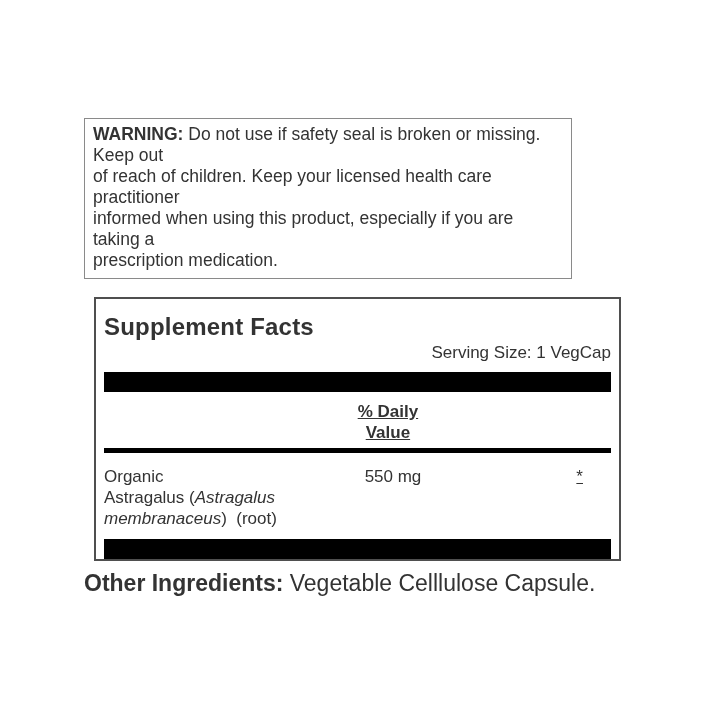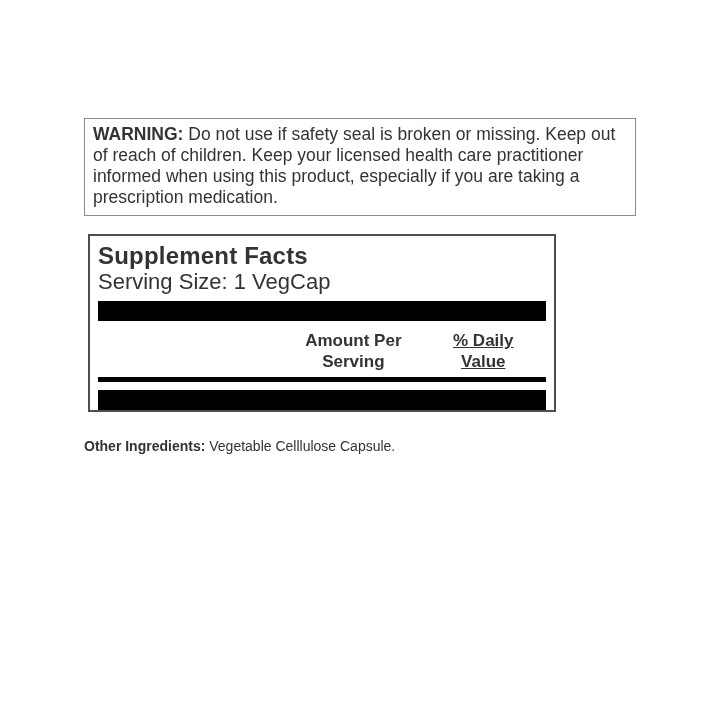--- a/index.html
+++ b/index.html
@@ -22,54 +22,55 @@
     position: absolute;
     left: 84px;
     top: 118px;
     width: 552px;
   }
   .prewrap { white-space: pre-wrap; }
 
   
   .warning-box {
     box-sizing: border-box;
-    width: 552px;
+    width: 488px;
     border: 1px solid #8a8a8a;
     padding: 5px 8px 7px 8px;
     font-size: 17.5px;
     line-height: 21px;
   }
   .bold { font-weight: bold; }
 
   
   .directions {
     margin-top: 16px;
     font-size: 17.5px;
     line-height: 21px;
   }
 
   
   .sf-panel {
     box-sizing: border-box;
     margin-top: 18px;
-    margin-left: 4px;
-    width: 468px;
+    margin-left: 10px;
+    width: 527px;
     border: 2px solid #4f4f4f;
-    padding: 6px 8px 0 8px;
+    padding: 14px 8px 0 8px;
   }
   .sf-title {
     font-size: 24px;
     font-weight: bold;
     line-height: 27px;
     letter-spacing: 0.2px;
   }
   .sf-serving {
-    font-size: 22px;
+    font-size: 17px;
     line-height: 21px;
     margin-top: 2px;
+    text-align: right;
   }
   .sf-bar {
     height: 20px;
     background: #000000;
   }
   .sf-bar-top { margin-top: 9px; }
   .sf-bar-bottom { margin-top: 8px; }
   .sf-divider {
     height: 5px;
     background: #000000;
@@ -109,22 +110,22 @@
     padding-right: 28px;
   }
   .sf-footnote {
     font-size: 17px;
     line-height: 21px;
     padding: 7px 0 10px 0;
   }
 
   
   .other-ingredients {
-    margin-top: 24px;
-    font-size: 14px;
+    margin-top: 12px;
+    font-size: 23px;
     line-height: 21px;
   }
 </style>
 </head>
 <body>
 
 <div class="canvas">
   <div class="label-wrap">
 
     <div class="warning-box prewrap"><span class="bold">WARNING:</span><span> Do not use if safety seal is broken or missing. Keep out
@@ -134,28 +135,33 @@
 
 
     <div class="sf-panel">
       <div class="sf-title">Supplement Facts</div>
       <div class="sf-serving">Serving Size: 1 VegCap</div>
 
       <div class="sf-bar sf-bar-top"></div>
 
       <div class="sf-header-row">
         <div class="sf-col-name"></div>
-        <div class="sf-col-amount sf-header">Amount Per
-Serving</div>
         <div class="sf-col-dv sf-header">% Daily
 Value</div>
       </div>
 
       <div class="sf-divider"></div>
 
+      <div class="sf-row">
+        <div class="sf-col-name prewrap"><span>Organic
+Astragalus (</span><i>Astragalus
+membranaceus</i><span>)  (root)</span></div>
+        <div class="sf-col-amount">550 mg</div>
+        <div class="sf-col-dv">*</div>
+      </div>
 
       <div class="sf-bar sf-bar-bottom"></div>
 
     </div>
 
     <div class="other-ingredients prewrap"><span class="bold">Other Ingredients:</span><span> Vegetable Celllulose Capsule.</span></div>
 
   </div>
 </div>
 

